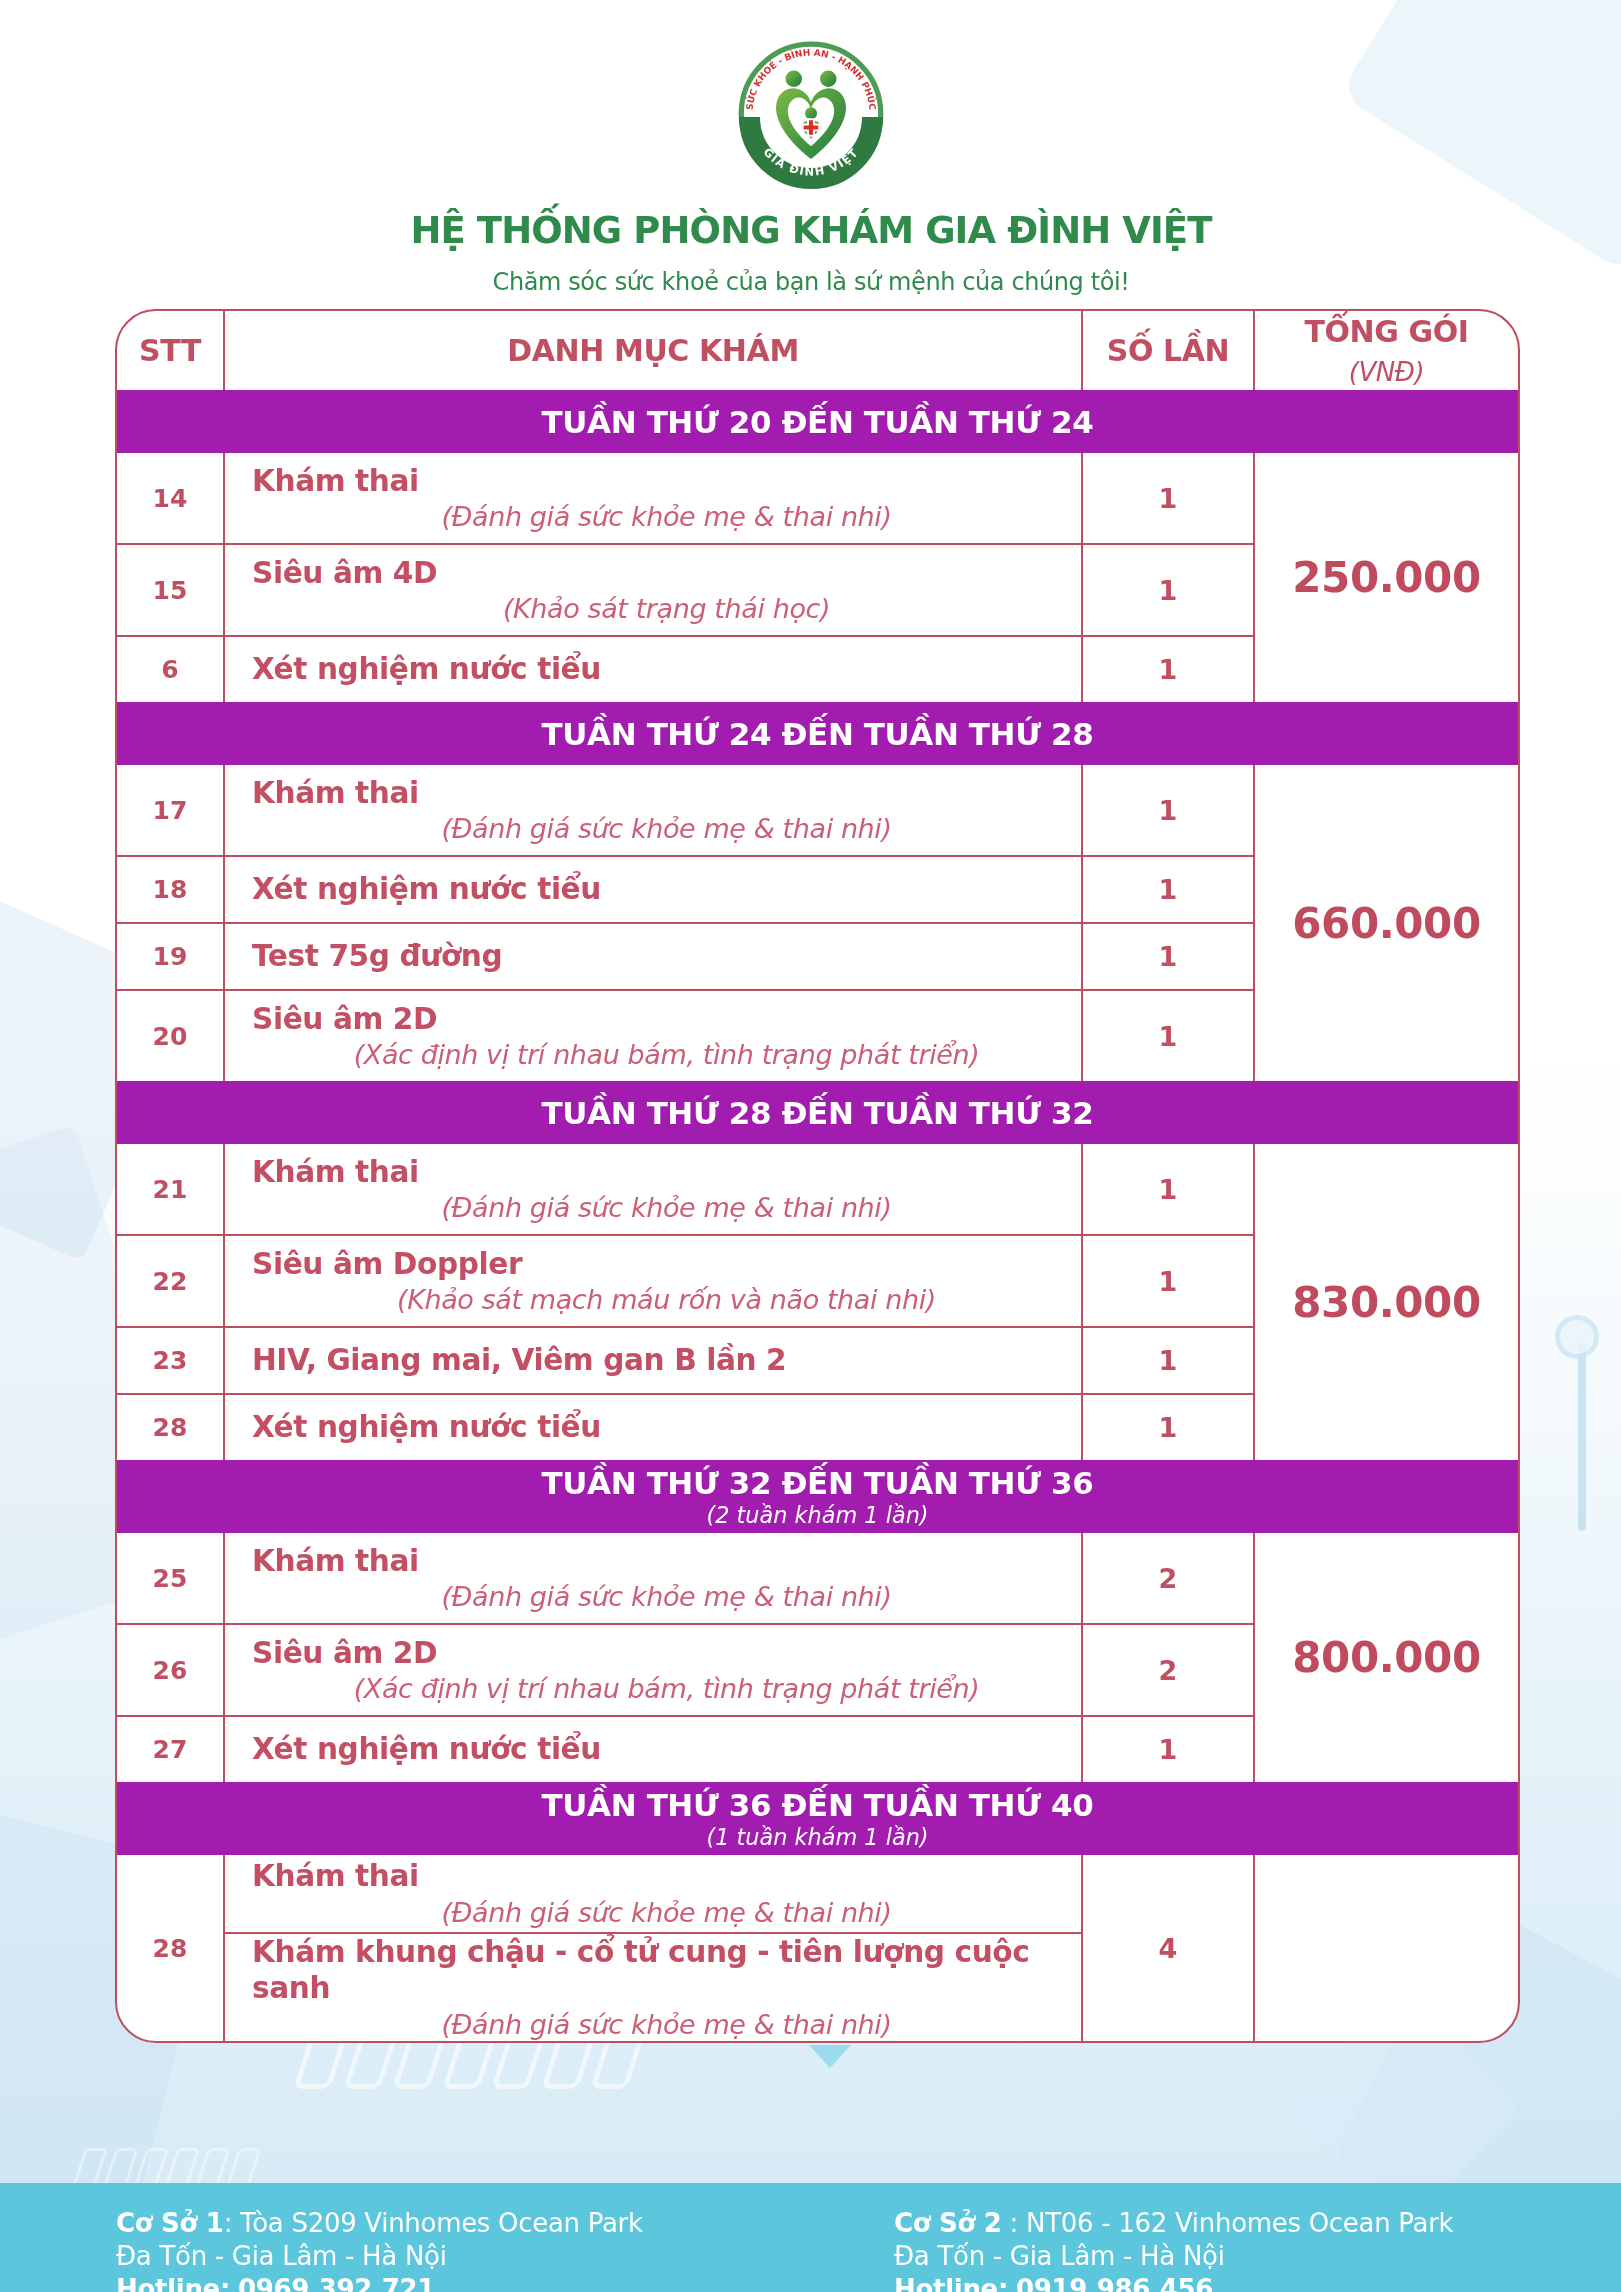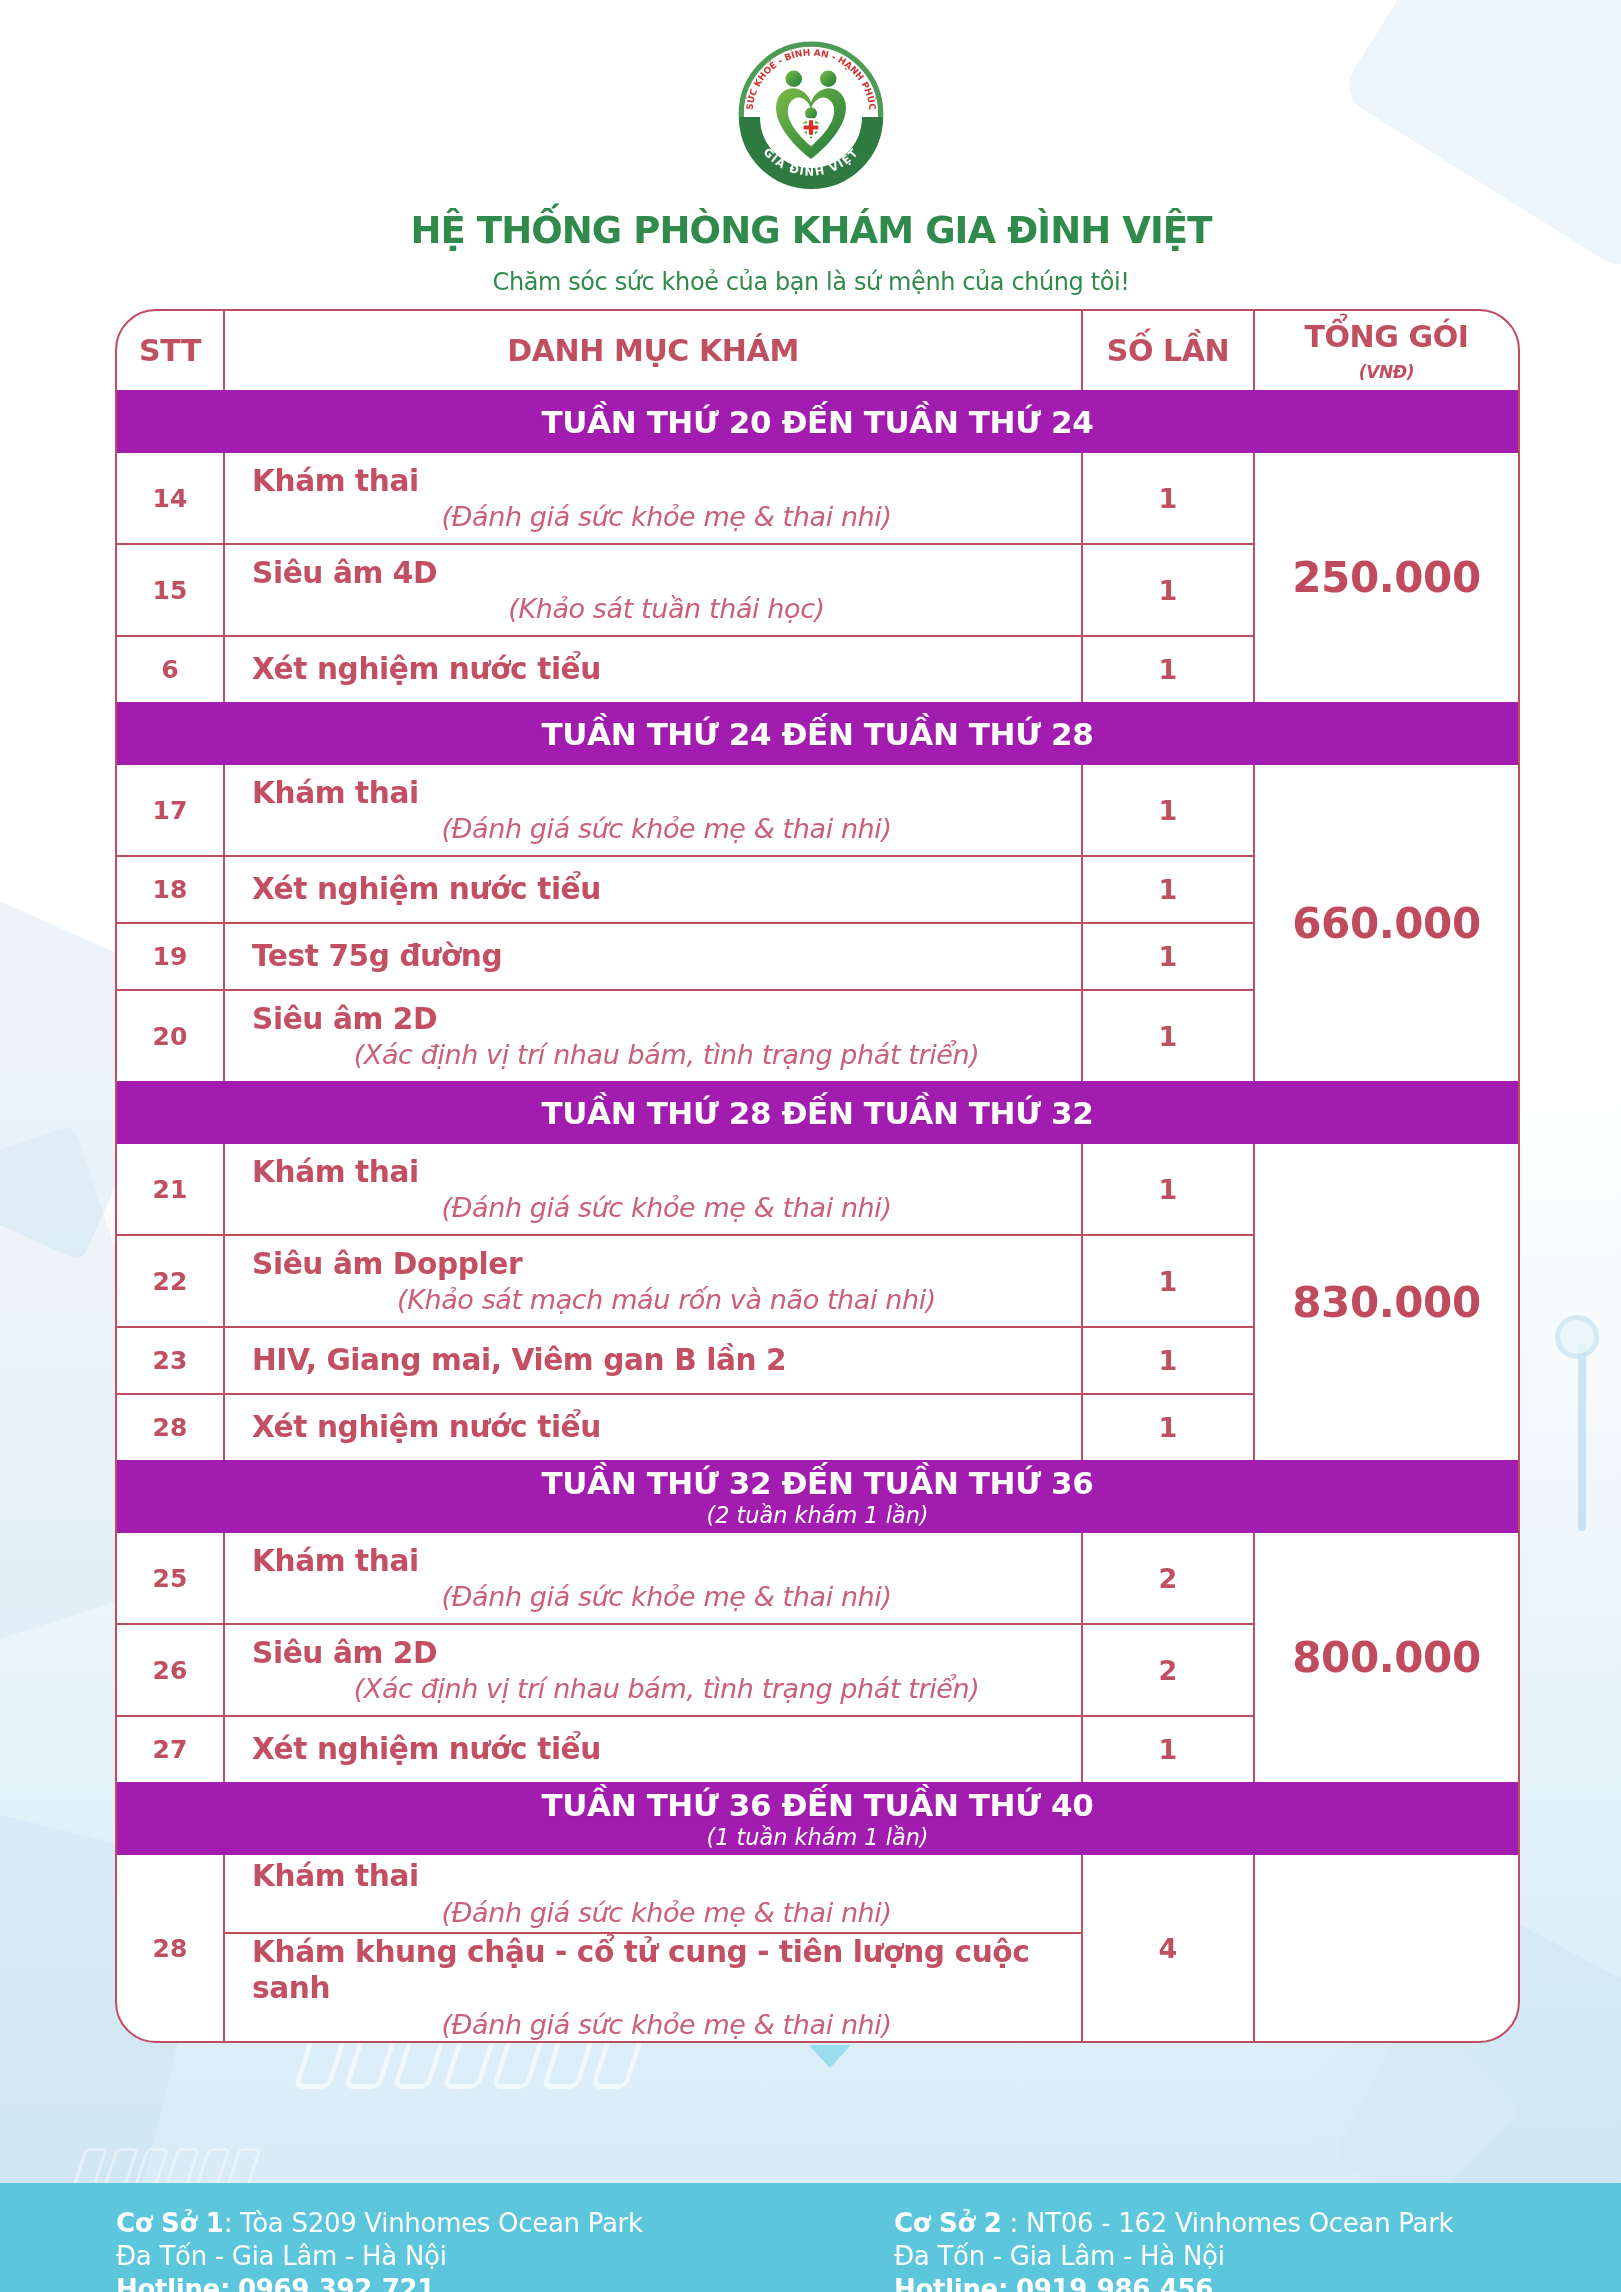--- a/index.html
+++ b/index.html
@@ -36,21 +36,21 @@
     position:absolute; left:115px; top:309px; width:1401px;
     border:2.7px solid #bf4d60; border-radius:41px; overflow:hidden; background:#ffffff;
   }
   .thead{display:flex; height:79px;}
   .th{display:flex; align-items:center; justify-content:center; flex-direction:column;
       color:#c04f62; font-weight:bold; font-size:30px; border-right:2.7px solid #bf4d60; letter-spacing:-0.4px;}
   .th-stt{width:106px;}
   .th-name{flex:1;}
   .th-count{width:170px;}
   .th-total{width:263px; border-right:none;}
-  .th-unit{font-size:17px; font-style:italic; font-weight:bold; margin-top:8px;}
+  .th-unit{font-size:26px; font-style:italic; font-weight:normal; margin-top:8px;}
 
   .band{background:#a21caf; color:#ffffff; display:flex; flex-direction:column; align-items:center; justify-content:center; min-height:63px;}
   .band.with-sub{min-height:73px;}
   .band .bt{font-size:31px; font-weight:bold; letter-spacing:-0.4px; text-shadow:0 0.9px 0 rgba(0,0,0,.08);}
   .band .bs{font-size:22.4px; font-style:italic; margin-top:0.9px;}
 
   .sec-rows{display:flex;}
   .rows-left{flex:1; display:flex; flex-direction:column;}
   .price{width:263px; border-left:2.7px solid #bf4d60; display:flex; align-items:center; justify-content:center;
          color:#c04b5e; font-weight:bold; font-size:42px; letter-spacing:-0.4px;}
@@ -158,21 +158,21 @@
               <div class="c-cat">
                 <div class="nm">Khám thai</div>
                 <div class="nt">(Đánh giá sức khỏe mẹ &amp; thai nhi)</div>
               </div>
               <div class="c-cnt">1</div>
             </div>
             <div class="row row-h2">
               <div class="c-stt">15</div>
               <div class="c-cat">
                 <div class="nm">Siêu âm 4D</div>
-                <div class="nt">(Khảo sát tuần thái học)</div>
+                <div class="nt">(Khảo sát trạng thái học)</div>
               </div>
               <div class="c-cnt">1</div>
             </div>
             <div class="row row-h1">
               <div class="c-stt">6</div>
               <div class="c-cat">
                 <div class="nm">Xét nghiệm nước tiểu</div>
               </div>
               <div class="c-cnt">1</div>
             </div>

